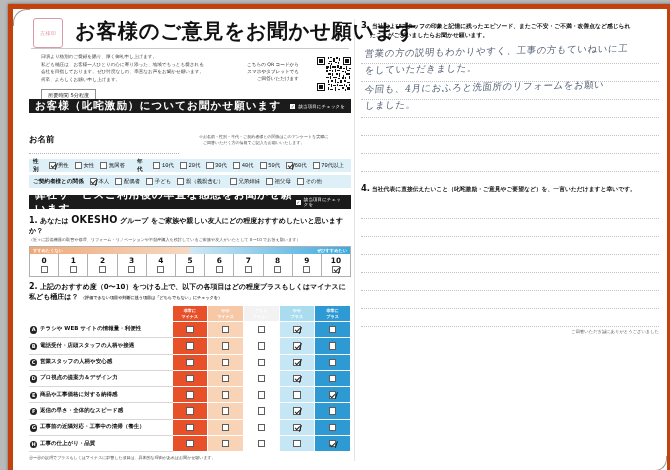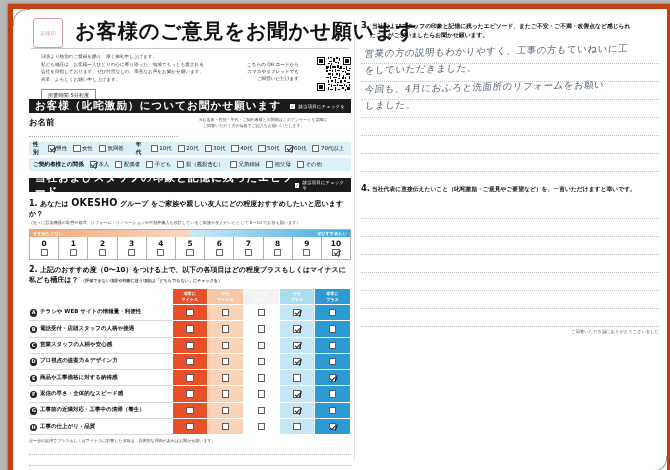--- a/index.html
+++ b/index.html
@@ -58,21 +58,21 @@
     display:flex;align-items:center;padding:0 6px;margin-top:0;
   }
   .bar .bt{font-size:10.5px;font-weight:bold;letter-spacing:1.1px;}
   .bar .bn{margin-left:auto;font-size:4.4px;letter-spacing:.2px;display:flex;align-items:center;gap:3px;}
   .chkglyph{display:inline-block;width:5px;height:5px;background:#fff;color:#1b1b1b;
     font-size:4.5px;line-height:5px;text-align:center;}
 
   .note-r{position:absolute;right:2px;top:0;width:150px;font-size:4px;line-height:6px;color:#444;text-align:left;}
 
   
-  .resp{position:relative;margin-top:4px;}
+  .resp{position:relative;margin-top:21px;font-family:Liberation Mono, monospace;}
   .namelbl{font-size:8.4px;font-weight:bold;color:#111;}
   .nameline{position:absolute;left:0;top:18px;width:150px;border-bottom:1px dotted #b5b5b5;height:1px;}
 
   .tintrow{
     background:#ddeff7;margin-top:6px;height:13px;display:flex;align-items:center;
     padding:0 4px;font-size:5.4px;color:#111;gap:3px;
   }
   .tintrow.second{margin-top:3px;}
   .lbl-b{font-weight:bold;font-size:5.6px;margin-right:3px;}
   .opt{display:inline-flex;align-items:center;gap:1.5px;margin-right:3px;white-space:nowrap;}
@@ -350,21 +350,21 @@
             <span>祖父母</span>
           </span>
         <span class="opt">
             <span class="cb"></span>
             <span>その他</span>
           </span>
       </div>
     </div>
 
     <div class="bar" style="margin-top:7px;">
-      <div class="bt">当社およびスタッフの印象と記憶に残ったエピソード</div>
+      <div class="bt">弊社サービスご利用後の率直な感想をお聞かせ願います</div>
       <div class="bn">
         <span class="chkglyph">✓</span>
         <span>該当項目にチェックを</span>
       </div>
     </div>
 
     <div class="q">
       <div class="qhead">
         <span class="qnum">1.</span>
         <span>あなたは</span>

